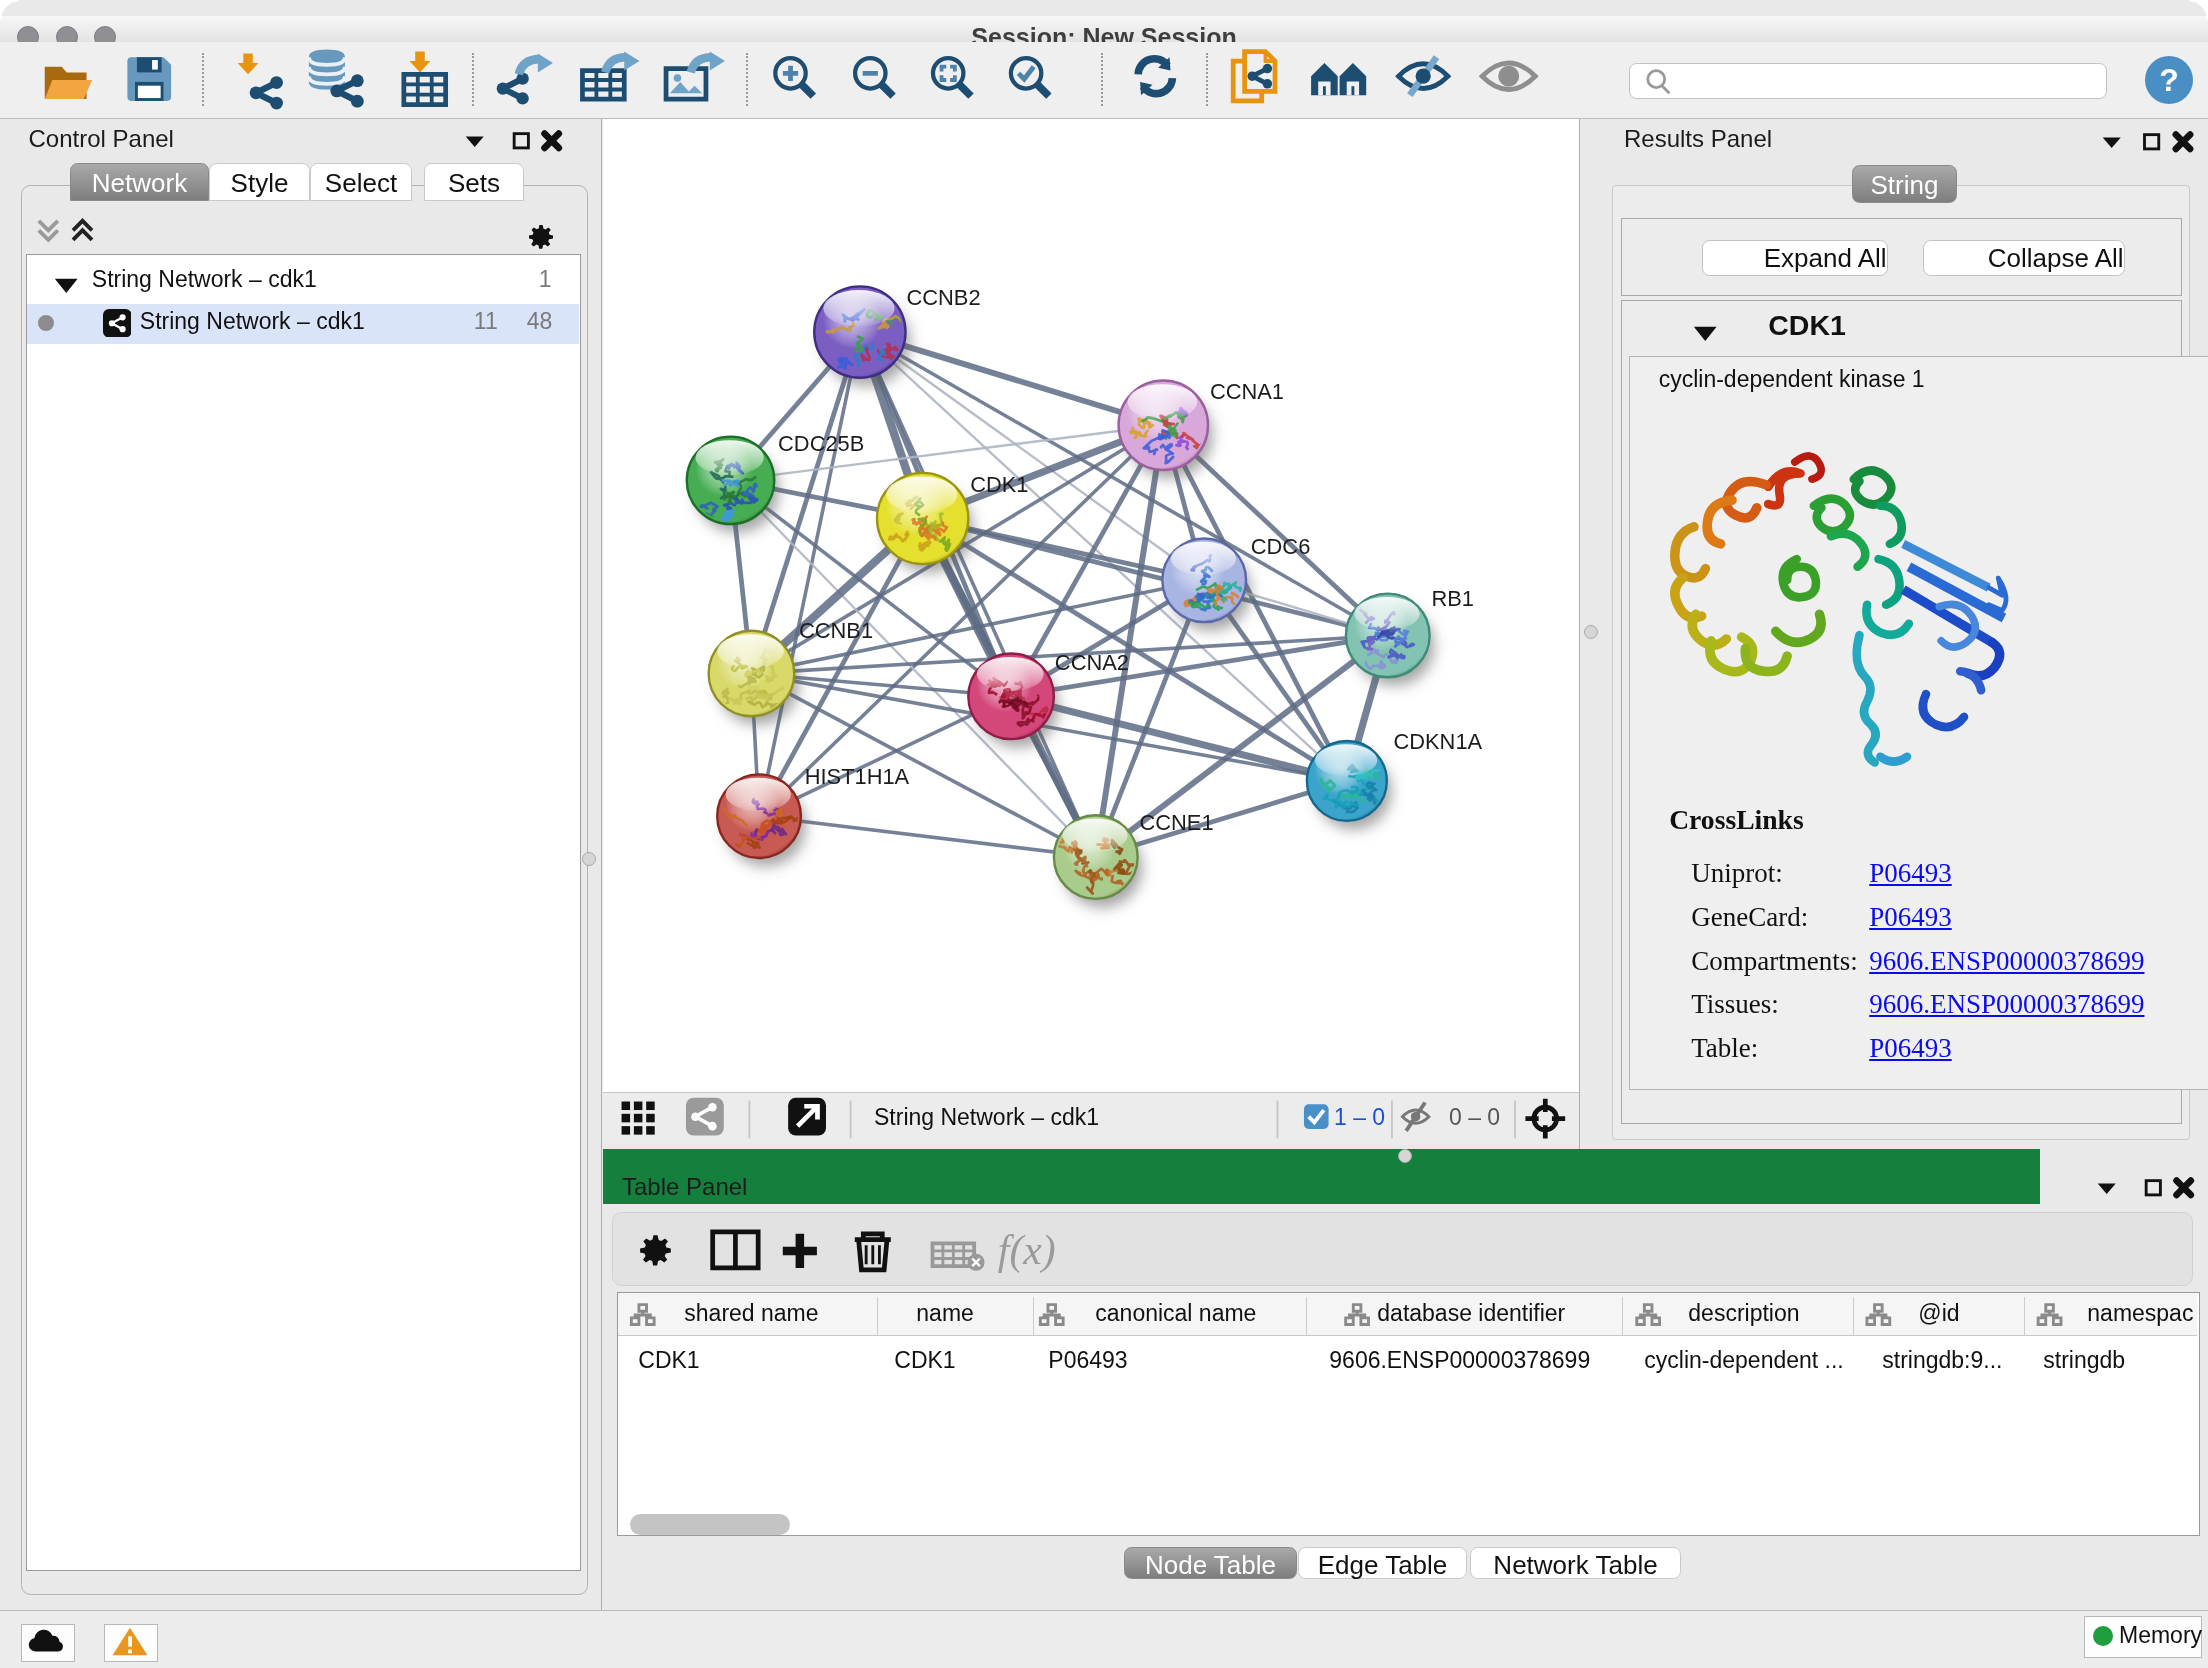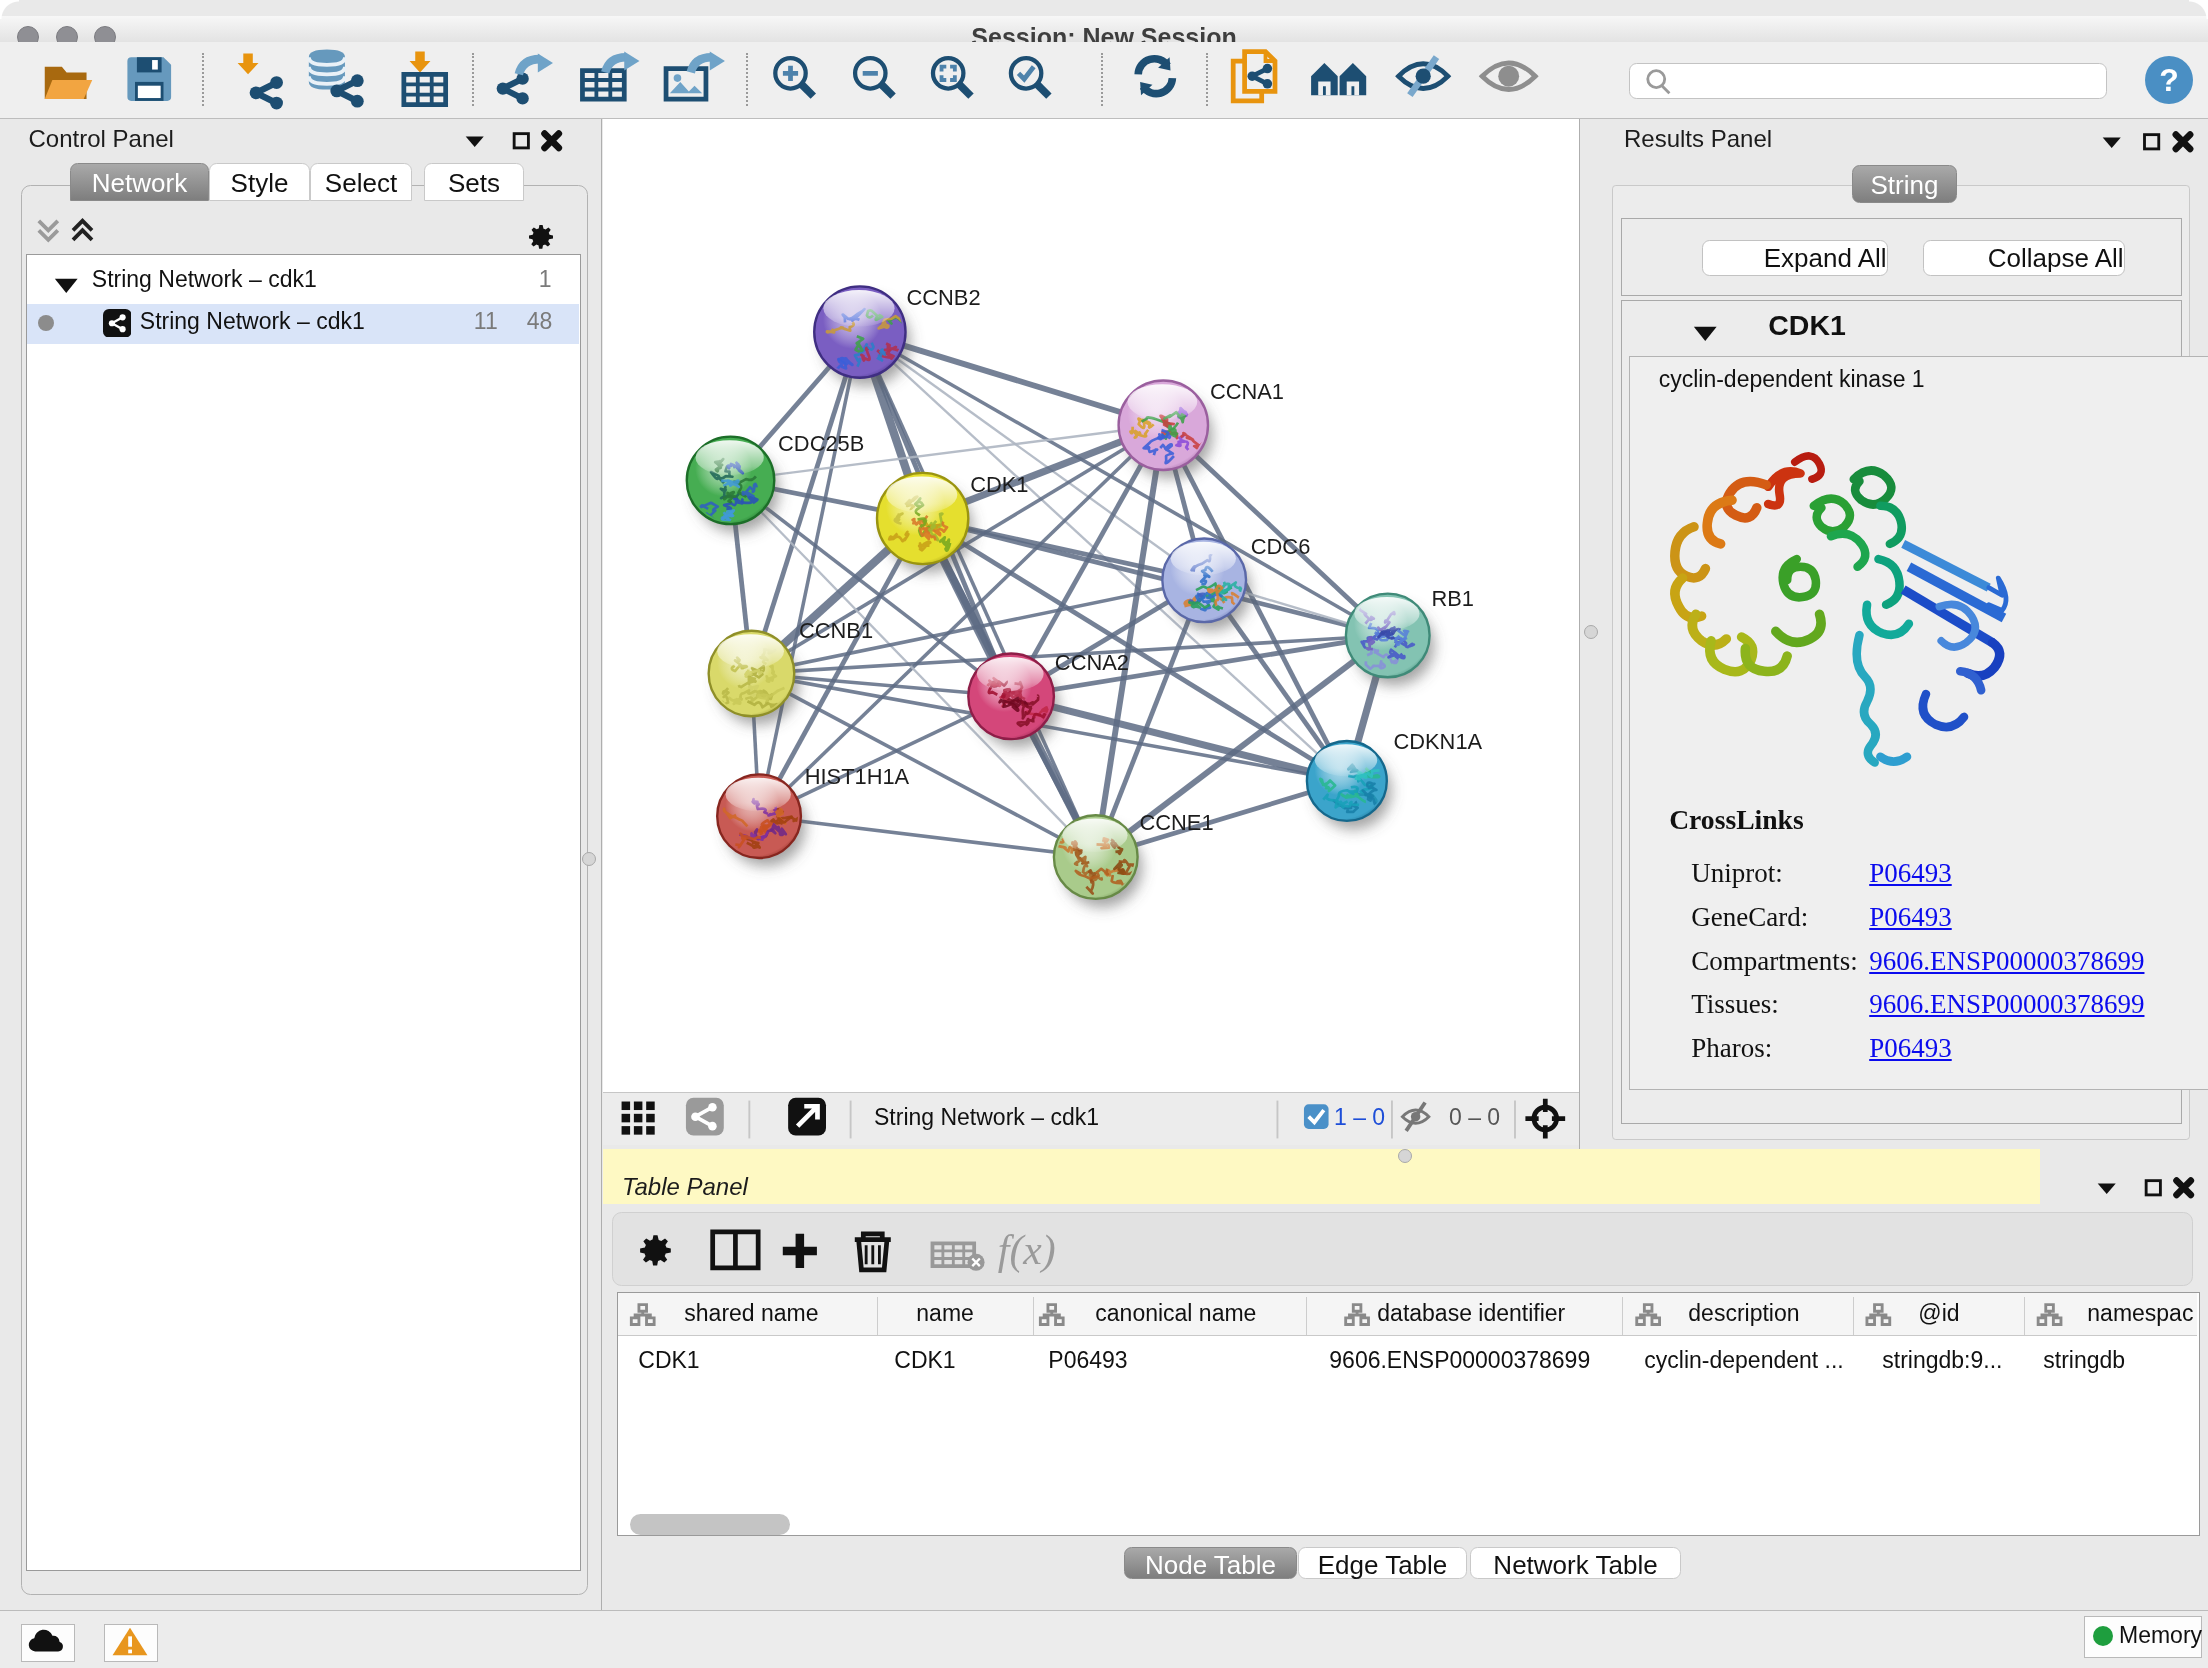--- a/index.html
+++ b/index.html
@@ -61,21 +61,21 @@
   background:#ececec; border:1.9px solid #a9a9a9; }
 #rp-inner { position:absolute; left:7.6px; top:55px; width:654px; height:734px;
   background:#efefef; border:1px solid #b3b3b3; }
 .serif { font-family:"Liberation Serif", serif; }
 .xl-label { font-size:27px; color:#111; }
 .xl-link { font-size:27px; color:#0b0bee; text-decoration:underline; }
 
 
 #tpanel { position:absolute; left:603px; top:1149px; width:1605px; height:461px;
   background:#e9e9e9; }
-#tp-head { position:absolute; left:0; top:0; width:1437px; height:55px; background:#fef9c3;font-style:italic; }
+#tp-head { position:absolute; left:0; top:0; width:1437px; height:55px; background:#15803d; }
 #tp-toolbar { position:absolute; left:8.6px; top:63px; width:1581px; height:74px;
   background:#e2e2e2; border:1px solid #d0d0d0; border-radius:9.5px; }
 #tp-table { position:absolute; left:14.3px; top:143px; width:1583px; height:244px;
   background:#fff; border:1.9px solid #9a9a9a; }
 #tp-thead { position:absolute; left:0; top:0; width:1579px; height:43px;
   background:#f5f5f5; border-bottom:1.9px solid #c9c9c9; }
 .th { position:absolute; top:6.7px; height:34px; font-size:23px; color:#111; }
 .thsep { position:absolute; top:3.8px; height:38px; width:0; border-left:1.9px solid #cdcdcd; }
 .td { position:absolute; top:54px; font-size:23px; color:#111; }
 #tp-scroll { position:absolute; left:11.4px; top:221px; width:160px; height:21px;
@@ -813,21 +813,21 @@
           </svg>
         <div class="serif" style="position:absolute;left:39px;top:447px;font-size:27.6px;font-weight:bold;color:#111;">CrossLinks</div>
         <div class="serif xl-label" style="position:absolute;left:61px;top:501px;">Uniprot:</div>
         <div class="serif xl-link" style="position:absolute;left:239px;top:501px;">P06493</div>
         <div class="serif xl-label" style="position:absolute;left:61px;top:545px;">GeneCard:</div>
         <div class="serif xl-link" style="position:absolute;left:239px;top:545px;">P06493</div>
         <div class="serif xl-label" style="position:absolute;left:61px;top:589px;">Compartments:</div>
         <div class="serif xl-link" style="position:absolute;left:239px;top:589px;">9606.ENSP00000378699</div>
         <div class="serif xl-label" style="position:absolute;left:61px;top:632px;">Tissues:</div>
         <div class="serif xl-link" style="position:absolute;left:239px;top:632px;">9606.ENSP00000378699</div>
-        <div class="serif xl-label" style="position:absolute;left:61px;top:676px;">Pharos:</div>
+        <div class="serif xl-label" style="position:absolute;left:61px;top:676px;">Table:</div>
         <div class="serif xl-link" style="position:absolute;left:239px;top:676px;">P06493</div>
       </div>
     </div>
     <div id="stringtab">String</div>
   </div>
   <div style="position:absolute;left:3.8px;top:506px;width:14.3px;height:14.3px;border-radius:50%;background:#d6d6d6;border:1px solid #a9a9a9;"></div>
 </div>
 
 <div id="tpanel">
   <div id="tp-head">

